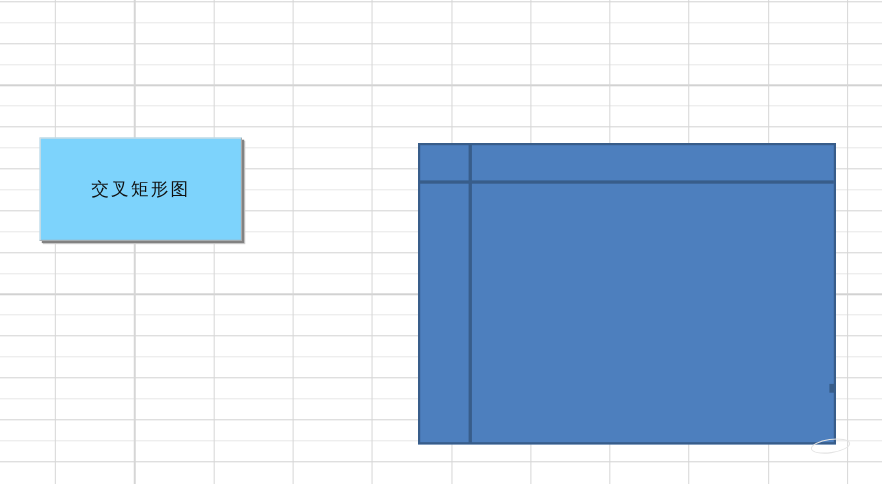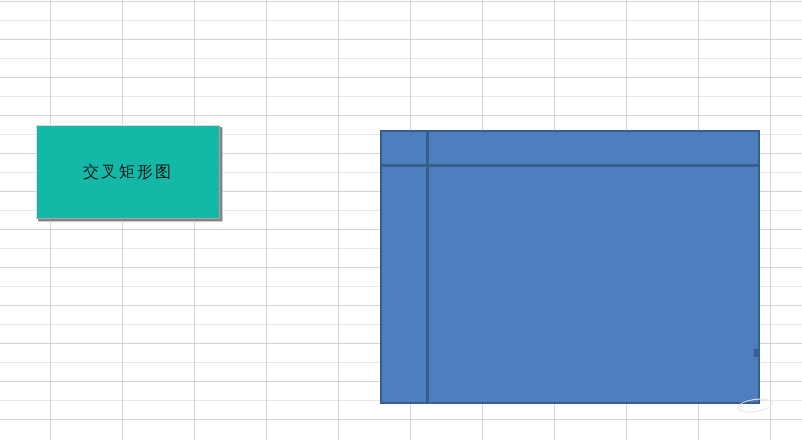--- a/index.html
+++ b/index.html
@@ -34,21 +34,21 @@
     background-position: -21px 0px, 0px -17px;
   }
 
   
   .macro-button {
     position: absolute;
     left: 36px;
     top: 125px;
     width: 184px;
     height: 94px;
-    background: #14b8a6;
+    background: #7dd3fc;
     border: 1px solid;
     border-color: #dedede #a9a9a9 #a9a9a9 #dedede;
     box-sizing: border-box;
     box-shadow: 2px 2px 0 0 #828282, 3px 3px 0 0 #cfcfcf;
     display: flex;
     align-items: center;
     justify-content: center;
     cursor: pointer;
   }
   .macro-button .label {

